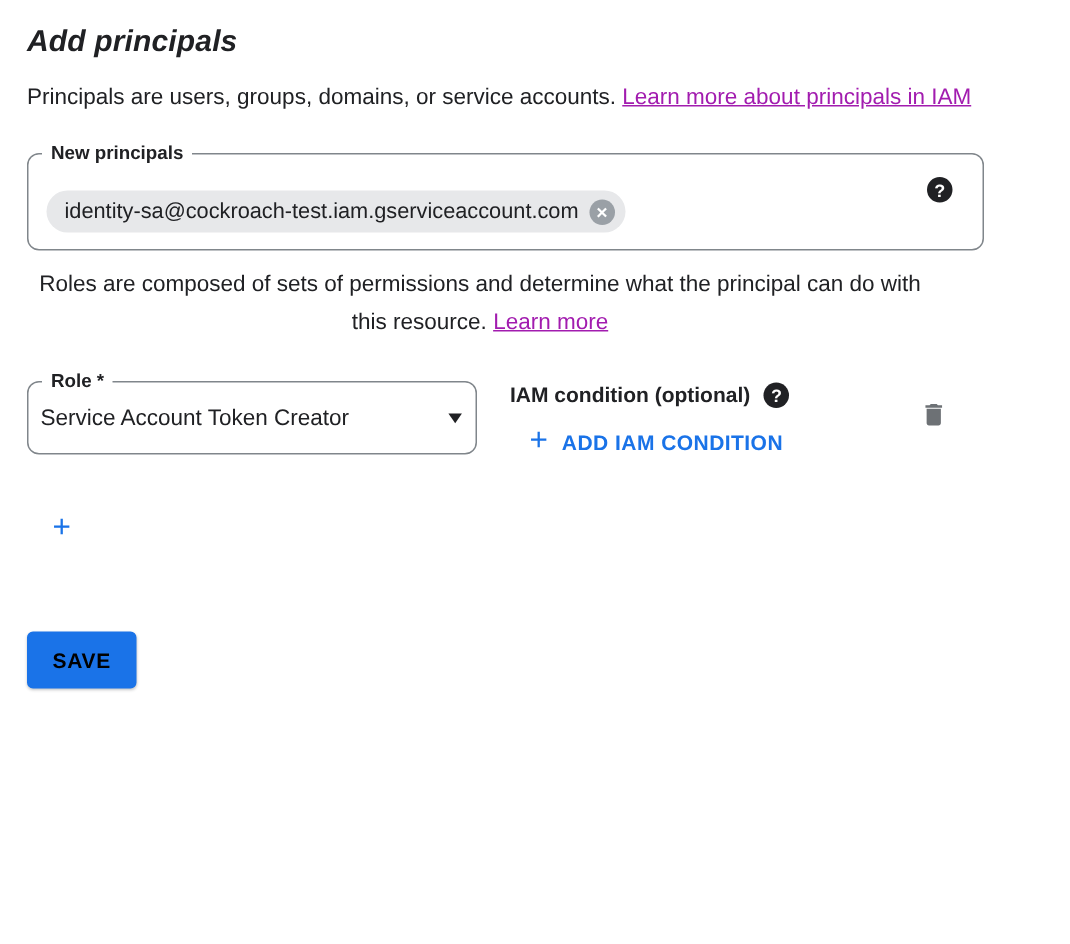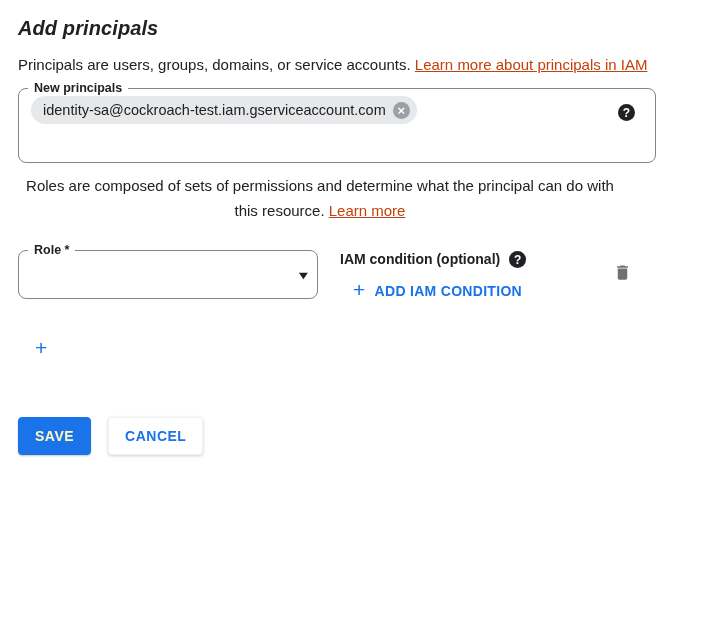--- a/index.html
+++ b/index.html
@@ -24,34 +24,34 @@
   }
   .desc {
     font-size: 15px;
     line-height: 25px;
     margin: 10px 0 0 0;
     color: #202124;
   }
   .desc-1 { max-width: 652px; }
   .desc-2 { max-width: 604px; text-align: center; }
   .link {
-    color: #c2410c;
+    color: #a21caf;
     text-decoration: underline;
     cursor: pointer;
   }
 
   
   .principals-field {
     position: relative;
-    margin-top: 11px;
+    margin-top: 25px;
     width: 638px;
-    height: 75px;
+    height: 65px;
     border: 1px solid #80868b;
     border-radius: 8px;
-    padding: 7px 12px;
+    padding: 24px 12px;
   }
   .float-label {
     position: absolute;
     top: -9px;
     left: 9px;
     background: #ffffff;
     padding: 0 6px;
     font-size: 12.5px;
     font-weight: 700;
     color: #202124;
@@ -185,21 +185,21 @@
     border-radius: 4px;
     font-size: 14px;
     font-weight: 700;
     letter-spacing: 0.5px;
     cursor: pointer;
     font-family: "Liberation Sans", sans-serif;
     padding: 0 16px;
   }
   .btn-primary {
     background: #1a73e8;
-    color: #fef9c3;
+    color: #000000;
     border: 1px solid #1a73e8;
     box-shadow: 0 1px 2px rgba(60,64,67,.3);
   }
   .btn-secondary {
     background: #ffffff;
     color: #1a73e8;
     border: 1px solid #f1f3f4;
     box-shadow: 0 1px 3px rgba(60,64,67,.25);
   }
 </style>
@@ -222,20 +222,21 @@
   </div>
 
 
   <p class="desc desc-2"><span>Roles are composed of sets of permissions and determine what the principal can do with this resource. </span><a class="link">Learn more</a></p>
 
   <div class="role-row">
 
     <div class="role-col">
       <div class="select-field">
         <span class="float-label">Role *</span>
+        <span class="select-value">Service Account Token Creator</span>
         <span class="select-arrow">▼</span>
       </div>
     </div>
 
     <div class="cond-col">
       <div class="cond-label-row">
         <span>IAM condition (optional)</span>
         <span class="help-icon">?</span>
       </div>
       <button class="text-btn add-cond-btn">
@@ -253,16 +254,15 @@
     </button>
 
   </div>
 
   <button class="text-btn add-role-btn">
     <span class="plus-glyph">+</span>
   </button>
 
   <div class="btn-row">
     <button class="btn btn-primary">SAVE</button>
-    <button class="btn btn-secondary">CANCEL</button>
   </div>
 
 </div>
 
 </body></html>

